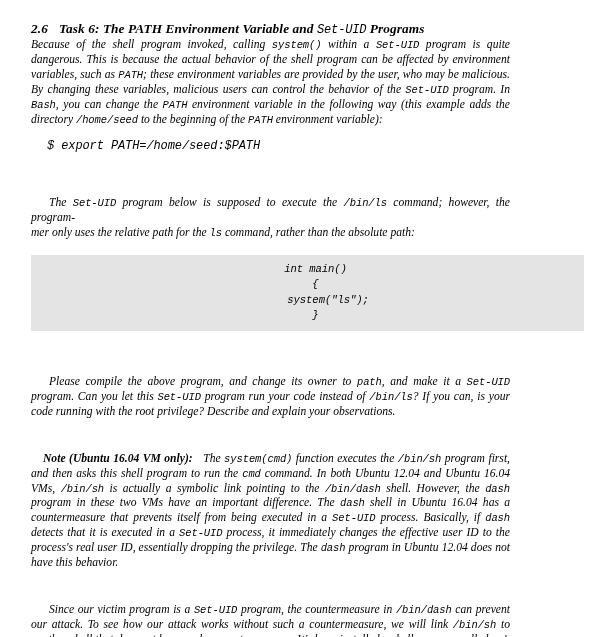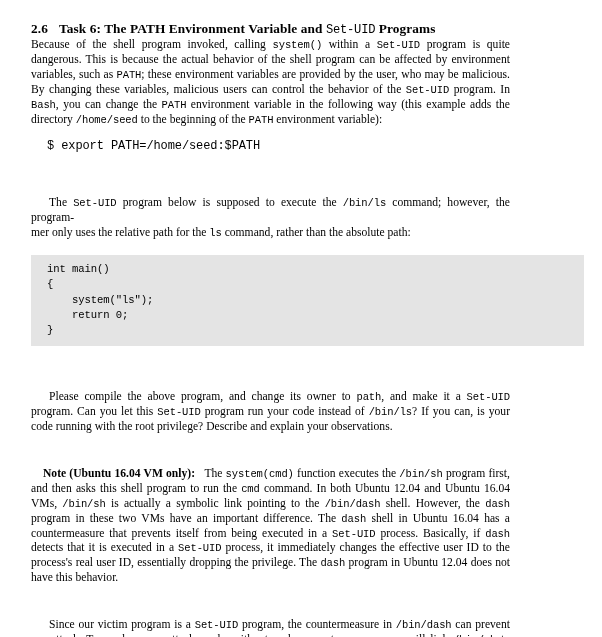--- a/index.html
+++ b/index.html
@@ -14,20 +14,21 @@
     font-family: "Liberation Serif", "DejaVu Serif", serif;
     color: #000000;
     -webkit-font-smoothing: antialiased;
   }
   .page {
     position: relative;
     width: 540px;
     height: 637px;
     box-sizing: border-box;
     padding: 0 30px 0 31px;
+    font-style: italic;
   }
 
   
   .section-heading {
     font-family: "Liberation Serif", "DejaVu Serif", serif;
     font-weight: bold;
     font-size: 13.3px;
     line-height: 16px;
     margin: 0;
     padding-top: 21px;
@@ -91,20 +92,21 @@
   .codeblock {
     background: #e4e4e4;
     margin: 0;
     padding: 7px 0 8px 0;
     white-space: pre;
     font-family: "Liberation Mono", "DejaVu Sans Mono", monospace;
     font-size: 10.6px;
     line-height: 15.2px;
     letter-spacing: -0.1px;
     color: #000;
+    text-align: center;
   }
   .codeblock .ln {
     display: block;
     padding-left: 16px;
   }
   .codeblock.full-bleed {
     margin-left: 0;
     margin-right: -30px;
     width: 553px;
   }
@@ -129,21 +131,21 @@
   <div class="sp-12"></div>
 
   <pre class="cmd-plain">$ export PATH=/home/seed:$PATH</pre>
 
   <div class="sp-10"></div>
 
   <p class="body indent">The <code>Set-UID</code> program below is supposed to execute the <code>/bin/ls</code> command; however, the program-<br>mer only uses the relative path for the <code>ls</code> command, rather than the absolute path:</p>
 
   <div class="sp-14"></div>
 
-  <pre class="codeblock full-bleed"><span class="ln">int main()</span><span class="ln">{</span><span class="ln">    system("ls");</span><span class="ln">    return 0;</span><span class="ln">}</span></pre>
+  <pre class="codeblock full-bleed"><span class="ln">int main()</span><span class="ln">{</span><span class="ln">    system("ls");</span><span class="ln">}</span></pre>
 
   <div class="sp-12"></div>
 
   <p class="body indent">Please compile the above program, and change its owner to <code>path</code>, and make it a <code>Set-UID</code> program. Can you let this <code>Set-UID</code> program run your code instead of <code>/bin/ls</code>? If you can, is your code running with the root privilege? Describe and explain your observations.</p>
 
   <div class="sp-22"></div>
 
   <p class="body gap-top"><b class="run-in">Note (Ubuntu 16.04 VM only):</b>&nbsp;&nbsp; The <code>system(cmd)</code> function executes the <code>/bin/sh</code> program first, and then asks this shell program to run the <code>cmd</code> command. In both Ubuntu 12.04 and Ubuntu 16.04 VMs, <code>/bin/sh</code> is actually a symbolic link pointing to the <code>/bin/dash</code> shell. However, the <code>dash</code> program in these two VMs have an important difference. The <code>dash</code> shell in Ubuntu 16.04 has a countermeasure that prevents itself from being executed in a <code>Set-UID</code> process. Basically, if <code>dash</code> detects that it is executed in a <code>Set-UID</code> process, it immediately changes the effective user ID to the process's real user ID, essentially dropping the privilege. The <code>dash</code> program in Ubuntu 12.04 does not have this behavior.</p>
 
   <p class="body indent">Since our victim program is a <code>Set-UID</code> program, the countermeasure in <code>/bin/dash</code> can prevent our attack. To see how our attack works without such a countermeasure, we will link <code>/bin/sh</code> to another shell that does not have such a countermeasure. We have installed a shell program called <code>zsh</code> in our Ubuntu 16.04 VM. We use the following commands to link <code>/bin/sh</code> to <code>zsh</code> (there is no need to do these in Ubuntu 12.04):</p>

